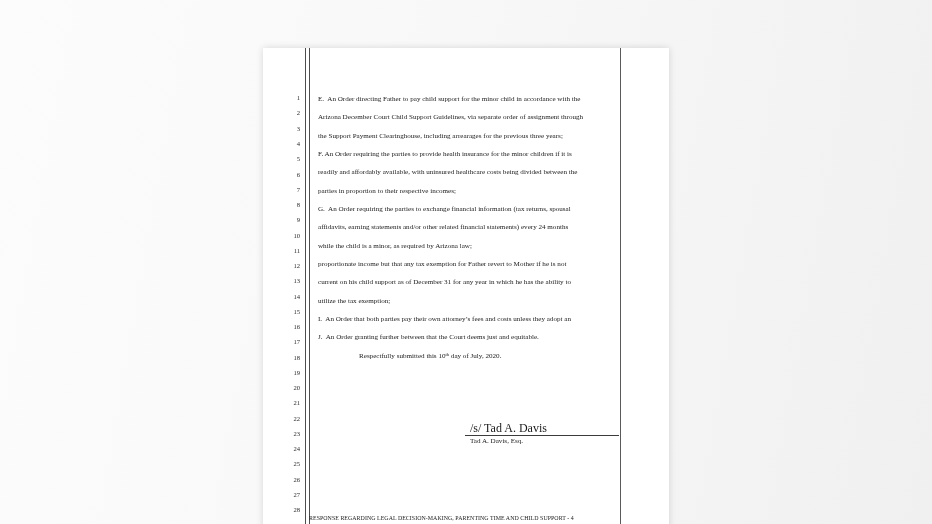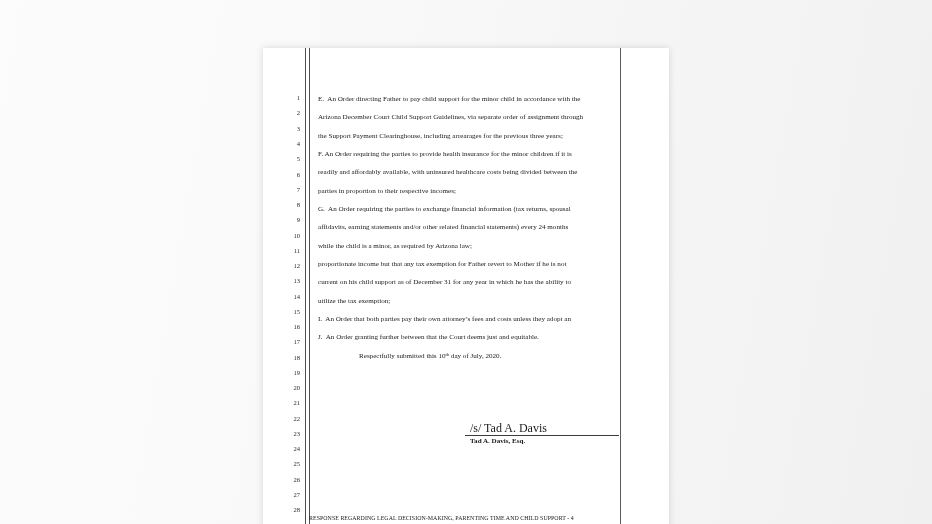--- a/index.html
+++ b/index.html
@@ -99,21 +99,20 @@
     height: 12px;
     padding-left: 5px;
     border-bottom: 1px solid #3c3c3c;
     white-space: pre;
   }
   .sig-name {
     font-size: 7.1px;
     line-height: 11px;
     padding-left: 5px;
     white-space: pre;
-    font-weight: bold;
   }
   
   .footer-line {
     position: absolute;
     left: 46px;
     top: 466px;
     width: 310px;
     font-size: 5.9px;
     line-height: 9px;
     letter-spacing: 0.05px;

